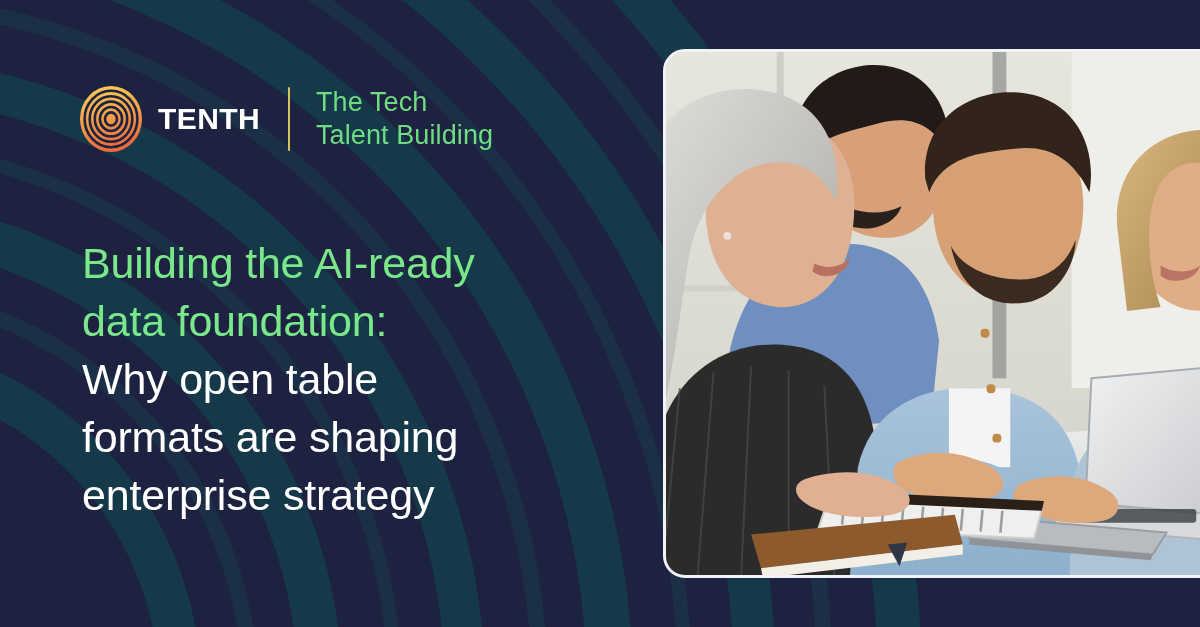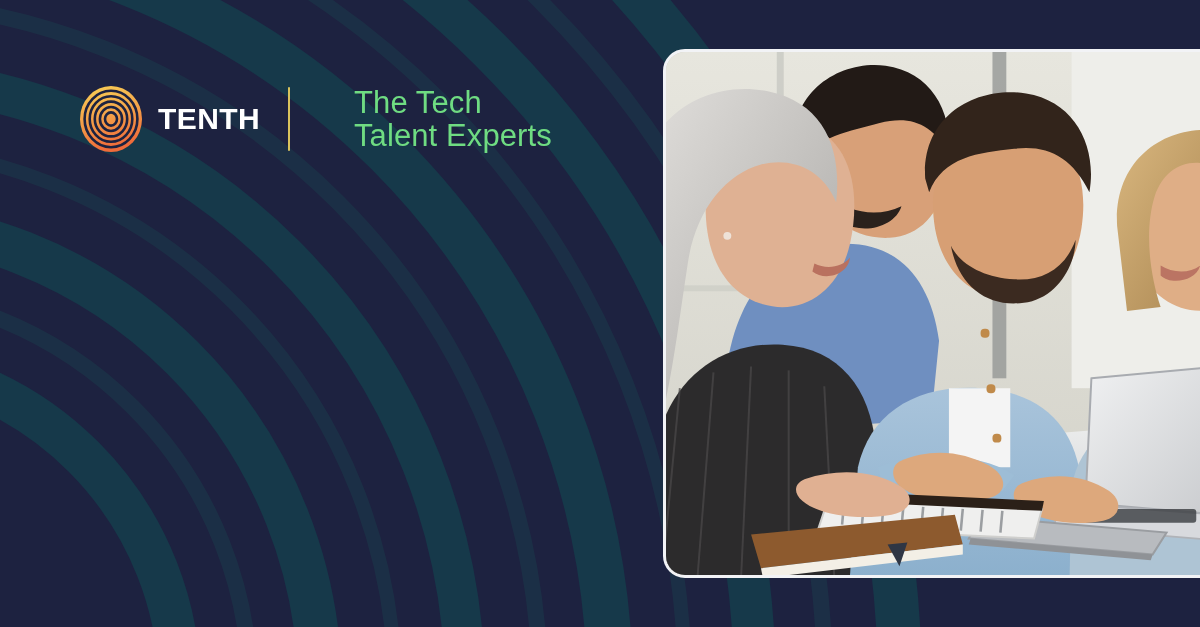--- a/index.html
+++ b/index.html
@@ -76,25 +76,24 @@
     flex: none;
     border-radius: 1px;
   }
   .tagline {
     display: flex;
     flex-direction: column;
     justify-content: center;
   }
   .tagline-line {
     color: #6fdc82;
-    font-size: 31px;
+    font-size: 27px;
     line-height: 33px;
     font-weight: normal;
     letter-spacing: 0.1px;
-    margin-left: 38px;
   }
 
   
   .headline {
     position: absolute;
     left: 82px;
     top: 234px;
     width: 540px;
   }
   .headline-line {
@@ -178,24 +177,31 @@
       </span>
 
       <span class="wordmark">
         <span class="wordmark-line">TENTH</span>
       </span>
 
       <span class="lockup-divider"></span>
 
       <span class="tagline">
         <span class="tagline-line">The Tech</span>
-        <span class="tagline-line">Talent Experts</span>
+        <span class="tagline-line">Talent Building</span>
       </span>
     </div>
 
+    <div class="headline">
+      <div class="headline-line accent">Building the AI-ready</div>
+      <div class="headline-line accent">data foundation:</div>
+      <div class="headline-line plain">Why open table</div>
+      <div class="headline-line plain">formats are shaping</div>
+      <div class="headline-line plain">enterprise strategy</div>
+    </div>
 
   </div>
 
   <div class="photo-card">
     <svg viewBox="0 0 560 529" preserveAspectRatio="xMidYMid slice" role="img" aria-hidden="true">
       <defs>
         <linearGradient id="wallG" x1="0" y1="0" x2="0" y2="1">
           <stop offset="0%" stop-color="#e7e6de"></stop>
             <stop offset="100%" stop-color="#d2d1c8"></stop>
         </linearGradient>

